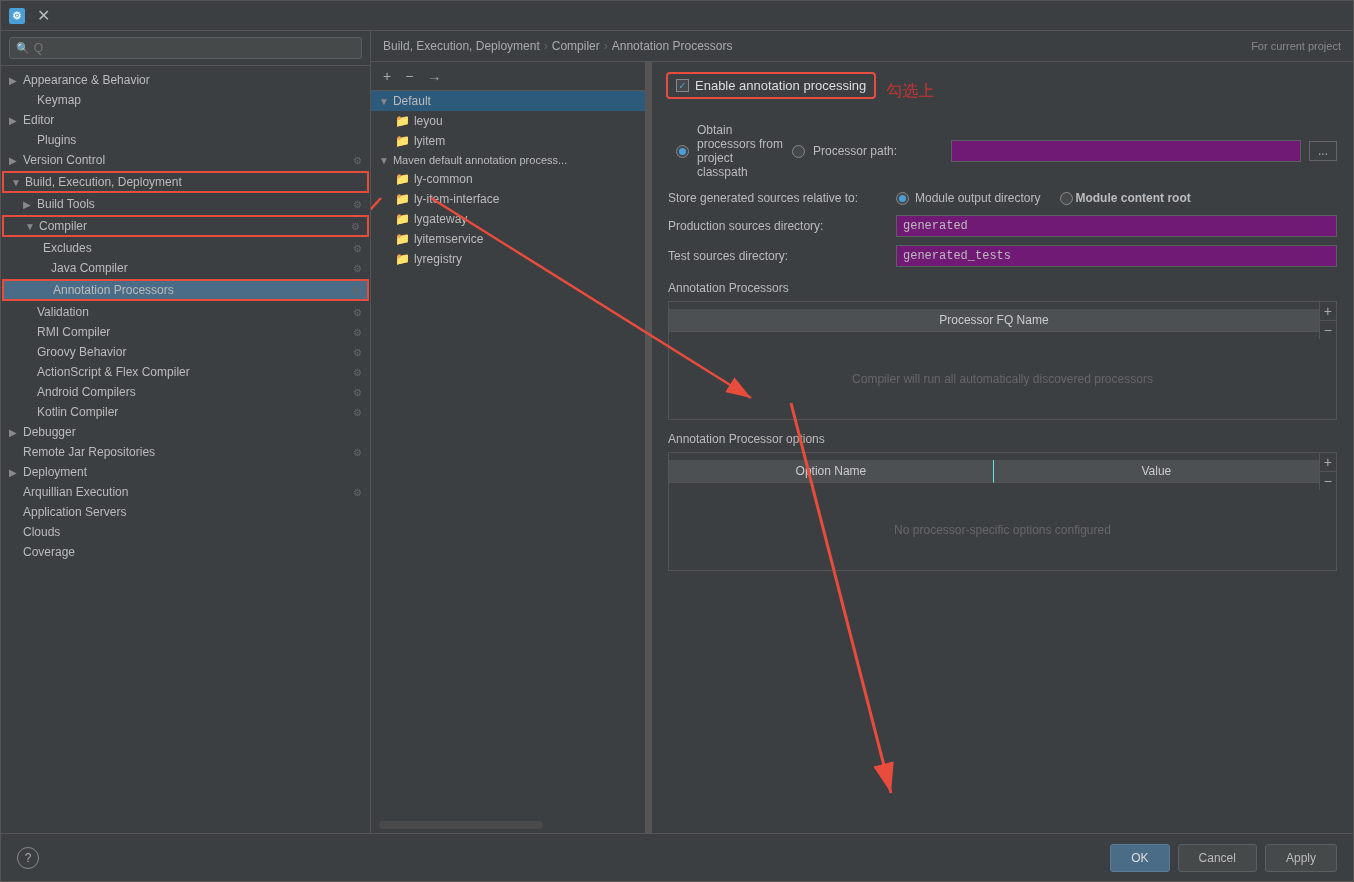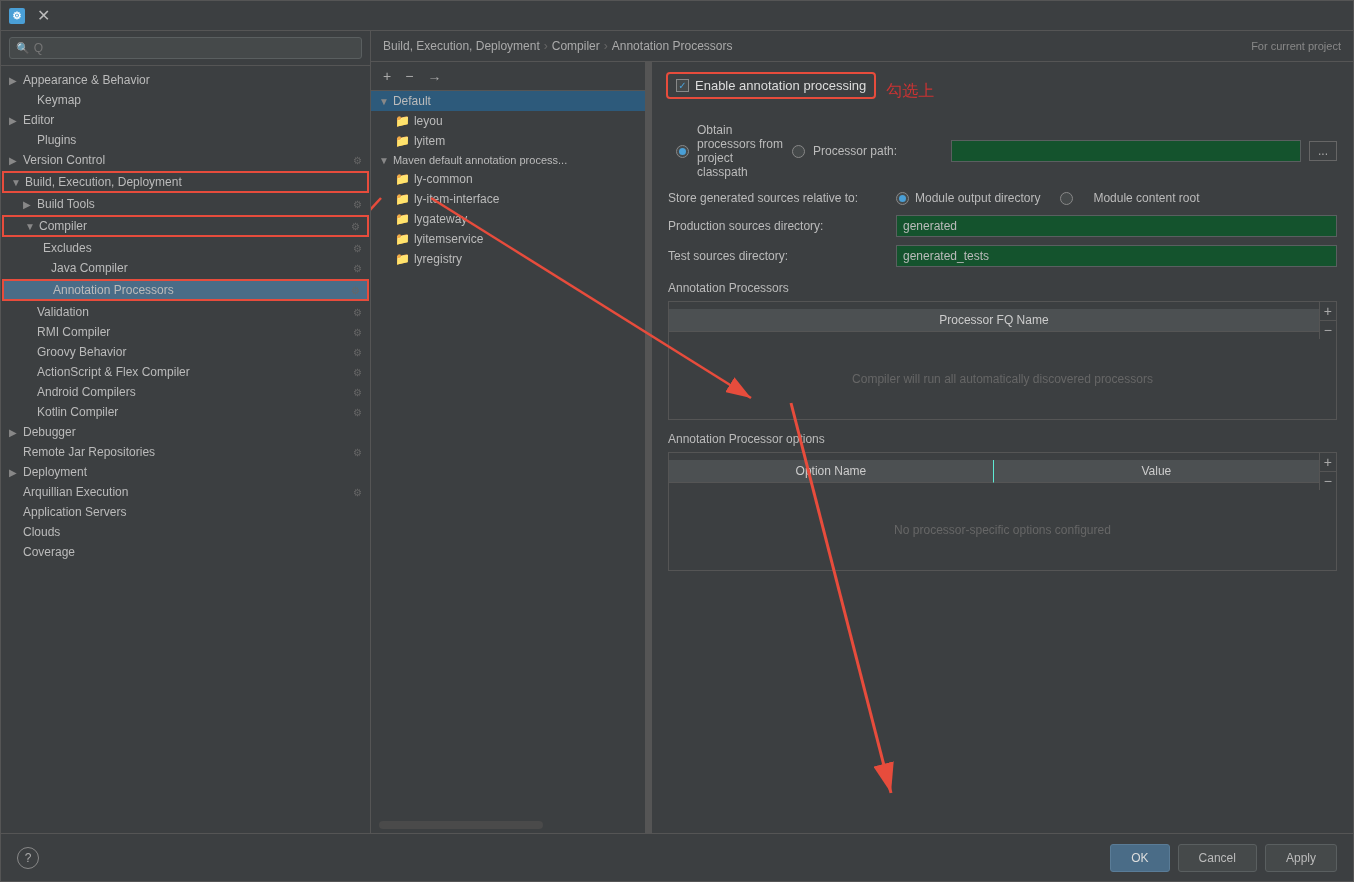--- a/index.html
+++ b/index.html
@@ -257,26 +257,27 @@
     .radio-custom.checked::after {
       content: '';
       width: 7px;
       height: 7px;
       border-radius: 50%;
       background: #4a9fd6;
     }
 
     .path-input {
       flex: 1;
-      background: #14532d;
+      background: #701a75;
       border: 1px solid #5a5f60;
       color: #bbbbbb;
       padding: 3px 6px;
       font-size: 12px;
       min-width: 200px;
+      font-family: Liberation Mono, monospace;
     }
 
     .form-row {
       display: flex;
       align-items: center;
       margin-bottom: 8px;
       gap: 8px;
     }
 
     .form-label {
@@ -653,21 +654,21 @@
               <button class="toolbar-btn" style="border:1px solid #666; padding:2px 8px; font-size:12px;">...</button>
             </div>
           </div>
 
           <div class="store-row" style="margin-bottom:10px;">
             <span style="min-width:220px;">Store generated sources relative to:</span>
             <div class="radio-row" style="gap:6px;">
               <div class="radio-custom checked"></div>
               <span>Module output directory</span>
             </div>
-            <div class="radio-row" style="gap:20px; margin-left:12px;">
+            <div class="radio-row" style="gap:2px; margin-left:12px;font-weight:bold;">
               <div class="radio-custom"></div>
               <span>Module content root</span>
             </div>
           </div>
 
           <div class="form-row" style="margin-bottom:8px;">
             <span class="form-label">Production sources directory:</span>
             <input type="text" class="path-input" value="generated" style="flex: 1 1 0%;">
           </div>
 

